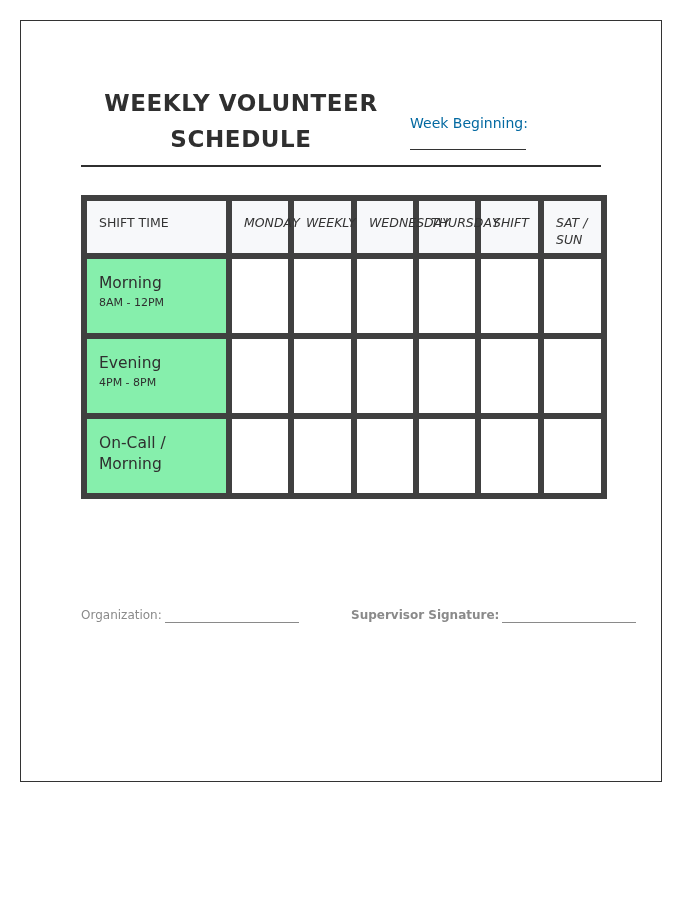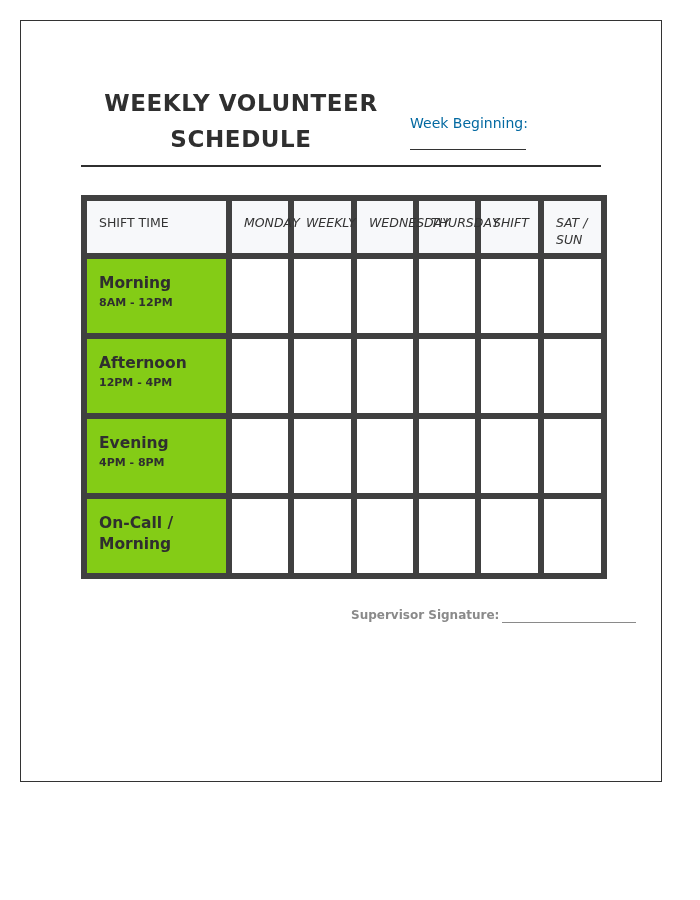--- a/index.html
+++ b/index.html
@@ -96,23 +96,22 @@
       font-style: italic;
     }
     table.schedule thead th.day-head.wrap {
       white-space: normal;
     }
     table.schedule tbody td {
       height: 80px;
       box-sizing: border-box;
     }
     table.schedule tbody td.shift-cell {
-      background: #84cc16;
+      background: #86efac;
       padding: 14px 12px 0 12px;
-      font-weight: bold;
     }
     .shift-name {
       font-size: 15.5px;
       line-height: 21px;
       color: #2f2f2f;
       display: block;
     }
     .shift-time {
       font-size: 11px;
       line-height: 17px;
@@ -181,32 +180,20 @@
         </td>
         <td class="slot"></td>
         <td class="slot"></td>
         <td class="slot"></td>
         <td class="slot"></td>
         <td class="slot"></td>
         <td class="slot"></td>
       </tr>
       <tr>
         <td class="shift-cell">
-          <span class="shift-name">Afternoon</span>
-          <span class="shift-time">12PM - 4PM</span>
-        </td>
-        <td class="slot"></td>
-        <td class="slot"></td>
-        <td class="slot"></td>
-        <td class="slot"></td>
-        <td class="slot"></td>
-        <td class="slot"></td>
-      </tr>
-      <tr>
-        <td class="shift-cell">
           <span class="shift-name">Evening</span>
           <span class="shift-time">4PM - 8PM</span>
         </td>
         <td class="slot"></td>
         <td class="slot"></td>
         <td class="slot"></td>
         <td class="slot"></td>
         <td class="slot"></td>
         <td class="slot"></td>
       </tr>
@@ -217,17 +204,20 @@
         <td class="slot"></td>
         <td class="slot"></td>
         <td class="slot"></td>
         <td class="slot"></td>
         <td class="slot"></td>
         <td class="slot"></td>
       </tr>
     </tbody>
   </table>
 
+  <div class="footer-field" style="left:60px;">
+    <span>Organization:</span><span class="line" style="width:134px;"></span>
+  </div>
   <div class="footer-field" style="left:330px;font-weight:bold;">
     <span>Supervisor Signature:</span><span class="line" style="width:134px;"></span>
   </div>
 
 </div>
 
 </body></html>

